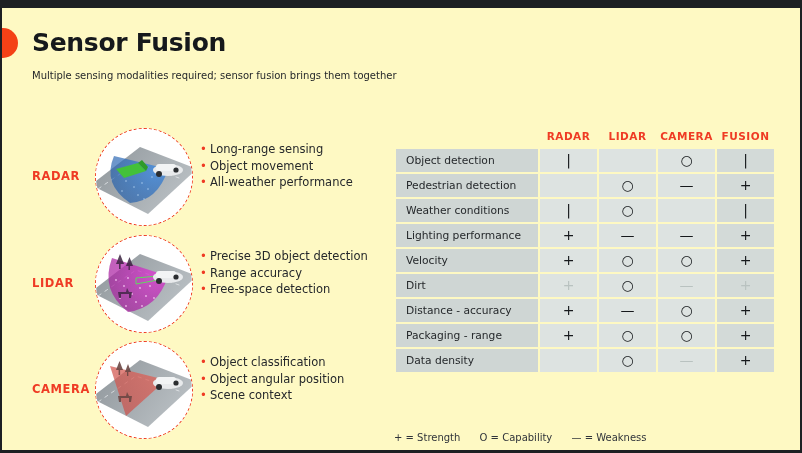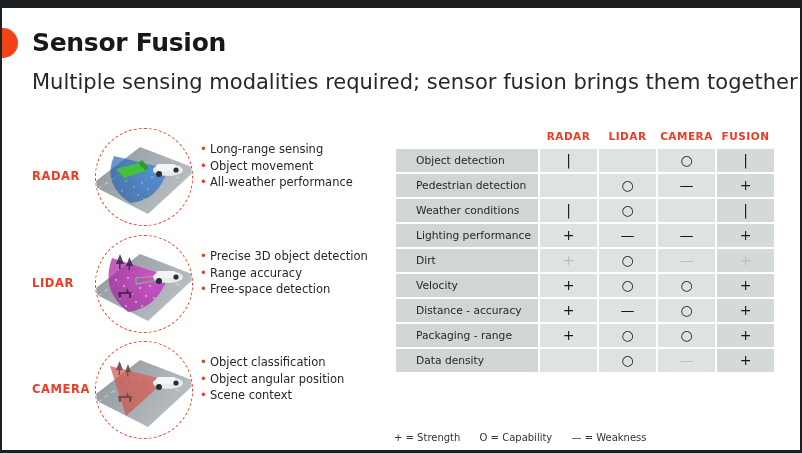--- a/index.html
+++ b/index.html
@@ -5,42 +5,42 @@
   html,body{margin:0;padding:0;}
   body{
     width:802px;height:453px;
     background:#1d2023;
     font-family:"DejaVu Sans","Liberation Sans",sans-serif;
     overflow:hidden;
   }
   #slide{
     position:absolute;left:1px;top:8px;
     width:800px;height:443px;
-    background:#ffffff;
+    background:#fef9c3;
     border:1px solid #1d2023;
     border-top:none;
     box-sizing:border-box;
     overflow:hidden;
   }
 
   
   .bullet-dot{
     position:absolute;left:-14px;top:20px;
     width:30px;height:30px;border-radius:50%;
     background:#f44116;
   }
   .title{
     position:absolute;left:30px;top:20px;
     font-size:25px;font-weight:bold;color:#16191c;
     letter-spacing:-0.3px;
     white-space:nowrap;
   }
   .subtitle{
     position:absolute;left:30px;top:62px;
-    font-size:21px;color:#25282b;
+    font-size:10px;color:#25282b;
     white-space:nowrap;
   }
 
   
   .mod{position:absolute;left:0;width:390px;height:106px;}
   .mod-label{
     position:absolute;left:30px;top:44px;
     font-size:11.5px;font-weight:bold;color:#ef3b24;
     letter-spacing:0.6px;
   }
@@ -73,21 +73,21 @@
   table{border-collapse:separate;border-spacing:2px 2px;width:382px;table-layout:fixed;}
   th{
     font-size:10.5px;font-weight:bold;color:#ef3b24;
     letter-spacing:0.5px;padding:0 0 5px 0;text-align:center;
     background:transparent;
   }
   th.rowhead-blank{width:142px;}
   td.rowhead{
     background:#cfd6d4;
     font-size:10.7px;color:#25282b;
-    padding:5px 0 5px 20px;
+    padding:5px 0 5px 10px;
     white-space:nowrap;
     width:142px;
   }
   td.sym{
     background:#dde3e1;
     text-align:center;
     font-size:14px;color:#16191c;
     padding:4px 0;
     font-family:"DejaVu Sans","Liberation Sans",sans-serif;
     line-height:15px;
@@ -294,32 +294,32 @@
             <td class="sym fusion">|</td>
           </tr>
           <tr>
             <td class="rowhead">Lighting performance</td>
             <td class="sym">+</td>
             <td class="sym">—</td>
             <td class="sym">—</td>
             <td class="sym fusion">+</td>
           </tr>
           <tr>
+            <td class="rowhead">Velocity</td>
+            <td class="sym">+</td>
+            <td class="sym">○</td>
+            <td class="sym">○</td>
+            <td class="sym fusion">+</td>
+          </tr>
+          <tr>
             <td class="rowhead">Dirt</td>
             <td class="sym faded">+</td>
             <td class="sym">○</td>
             <td class="sym faded">—</td>
             <td class="sym fusion faded">+</td>
-          </tr>
-          <tr>
-            <td class="rowhead">Velocity</td>
-            <td class="sym">+</td>
-            <td class="sym">○</td>
-            <td class="sym">○</td>
-            <td class="sym fusion">+</td>
           </tr>
           <tr>
             <td class="rowhead">Distance - accuracy</td>
             <td class="sym">+</td>
             <td class="sym">—</td>
             <td class="sym">○</td>
             <td class="sym fusion">+</td>
           </tr>
           <tr>
             <td class="rowhead">Packaging - range</td>

